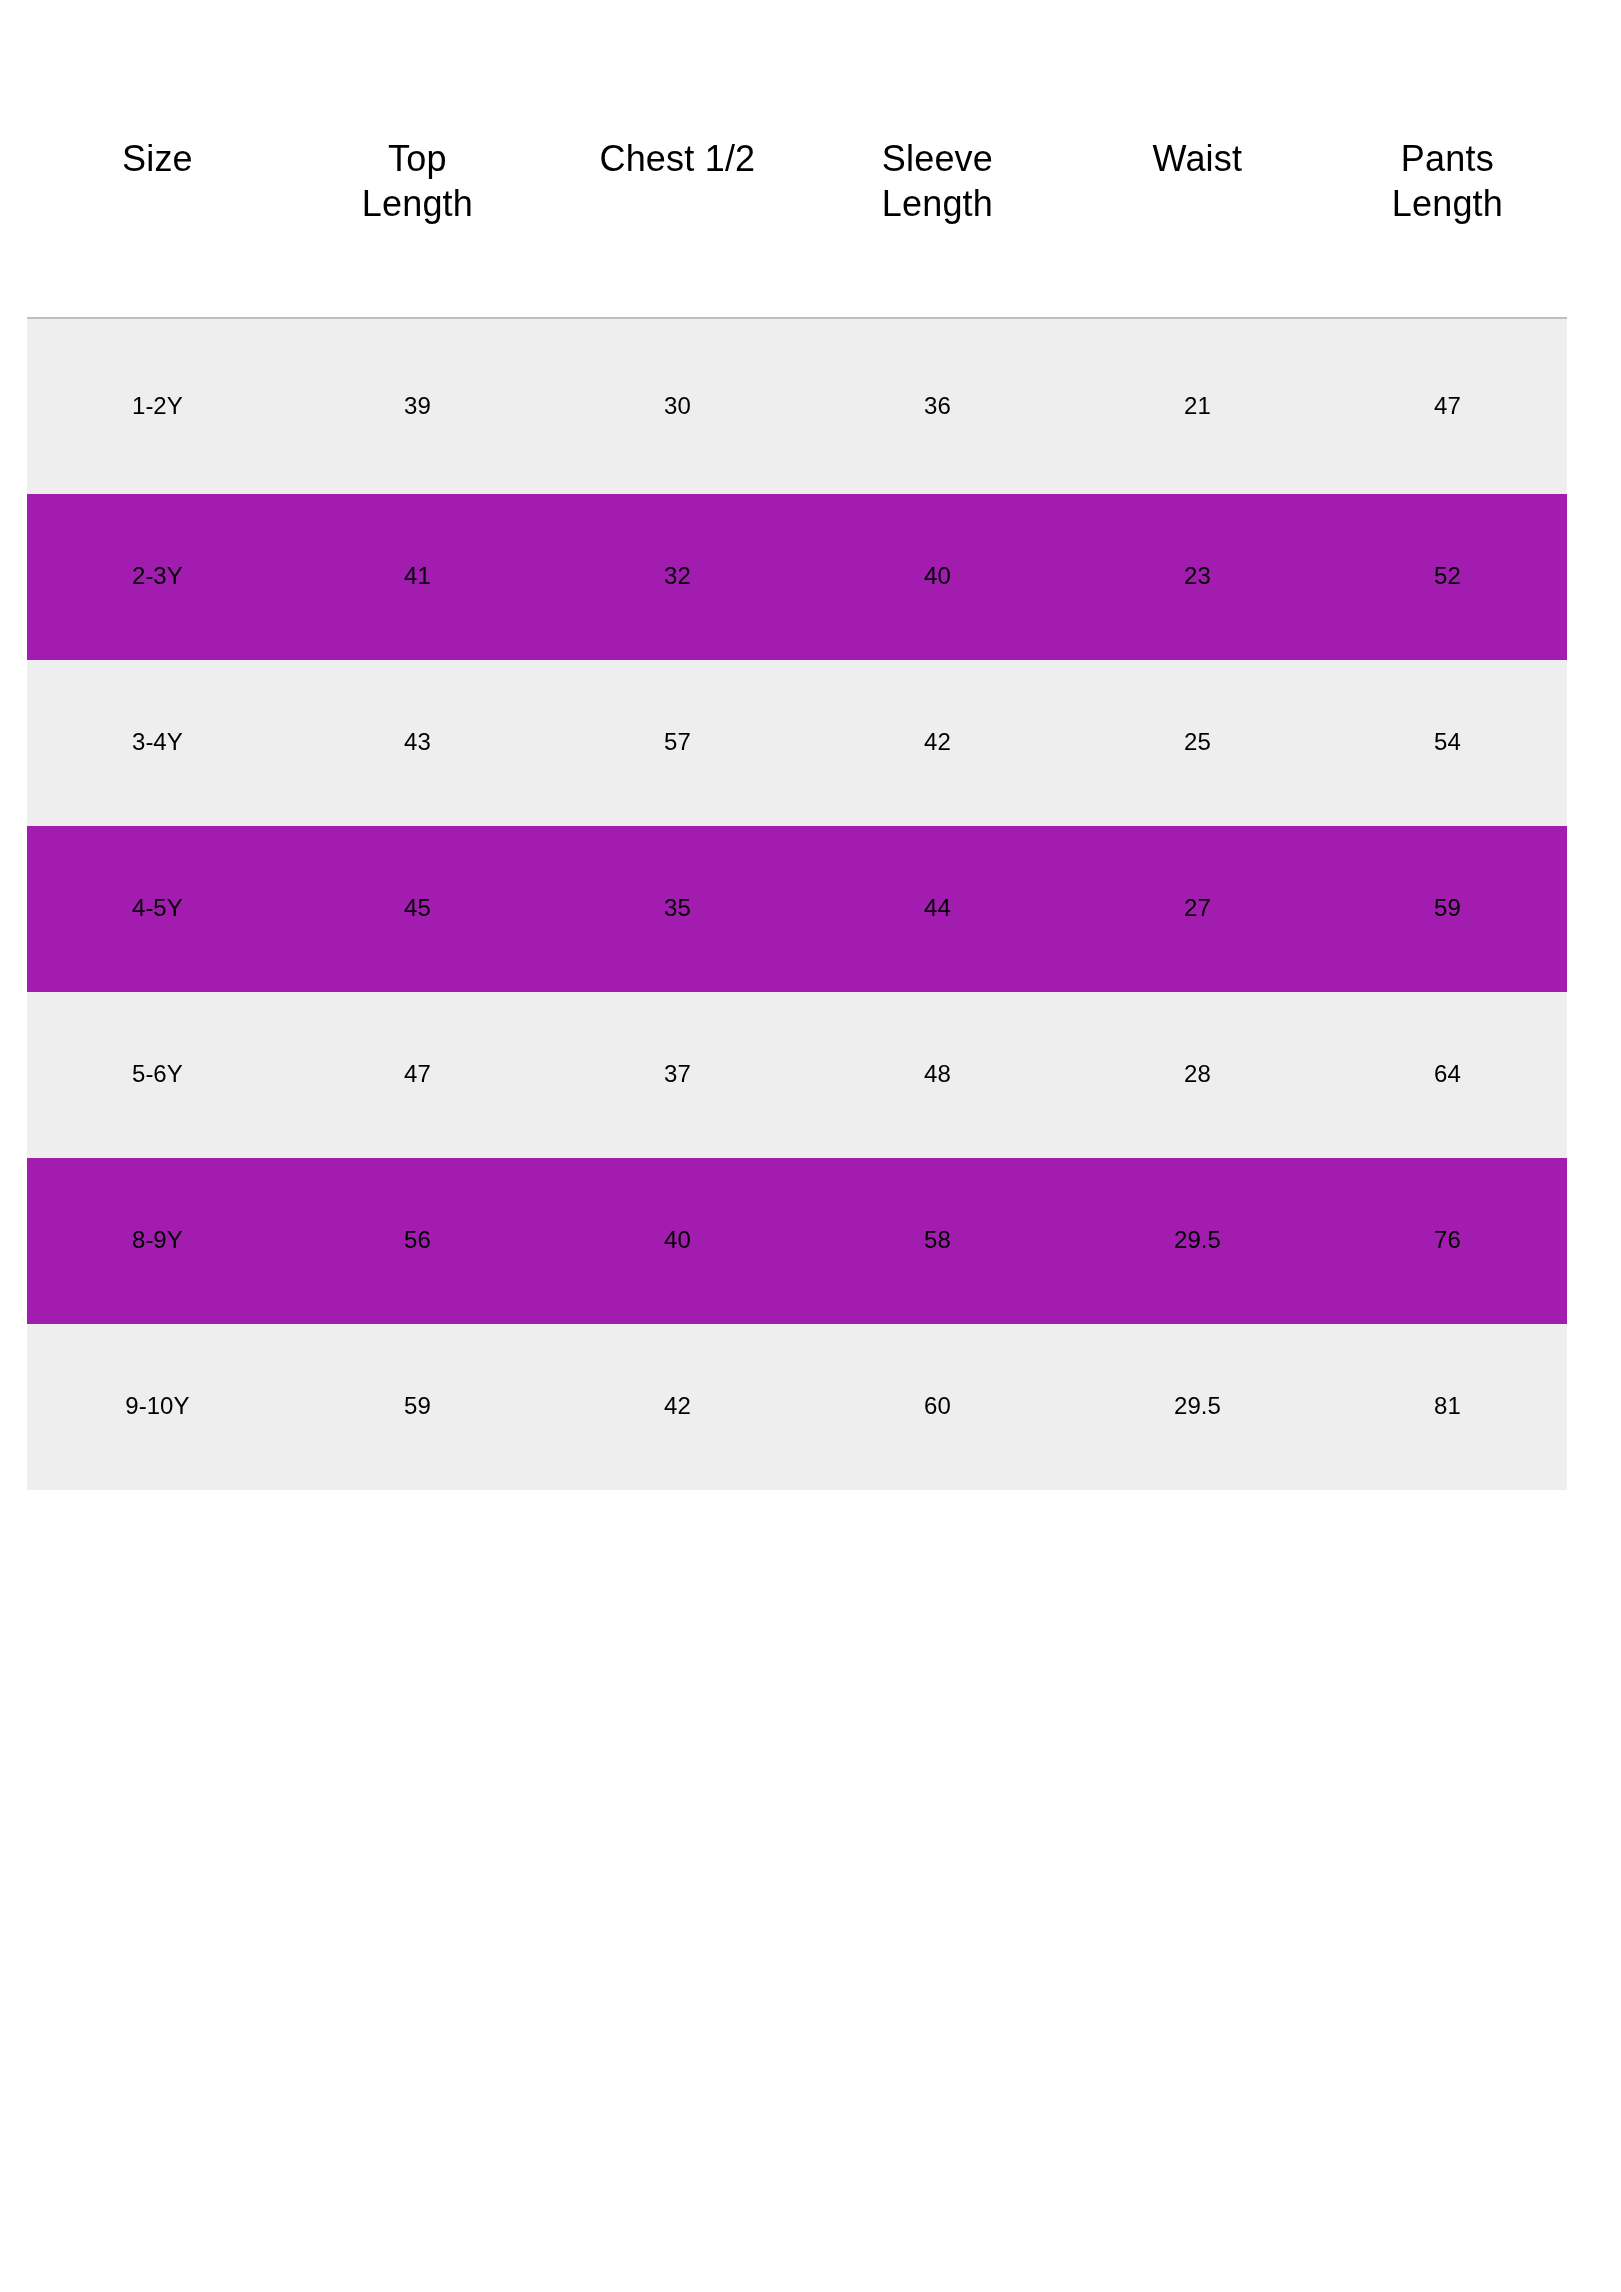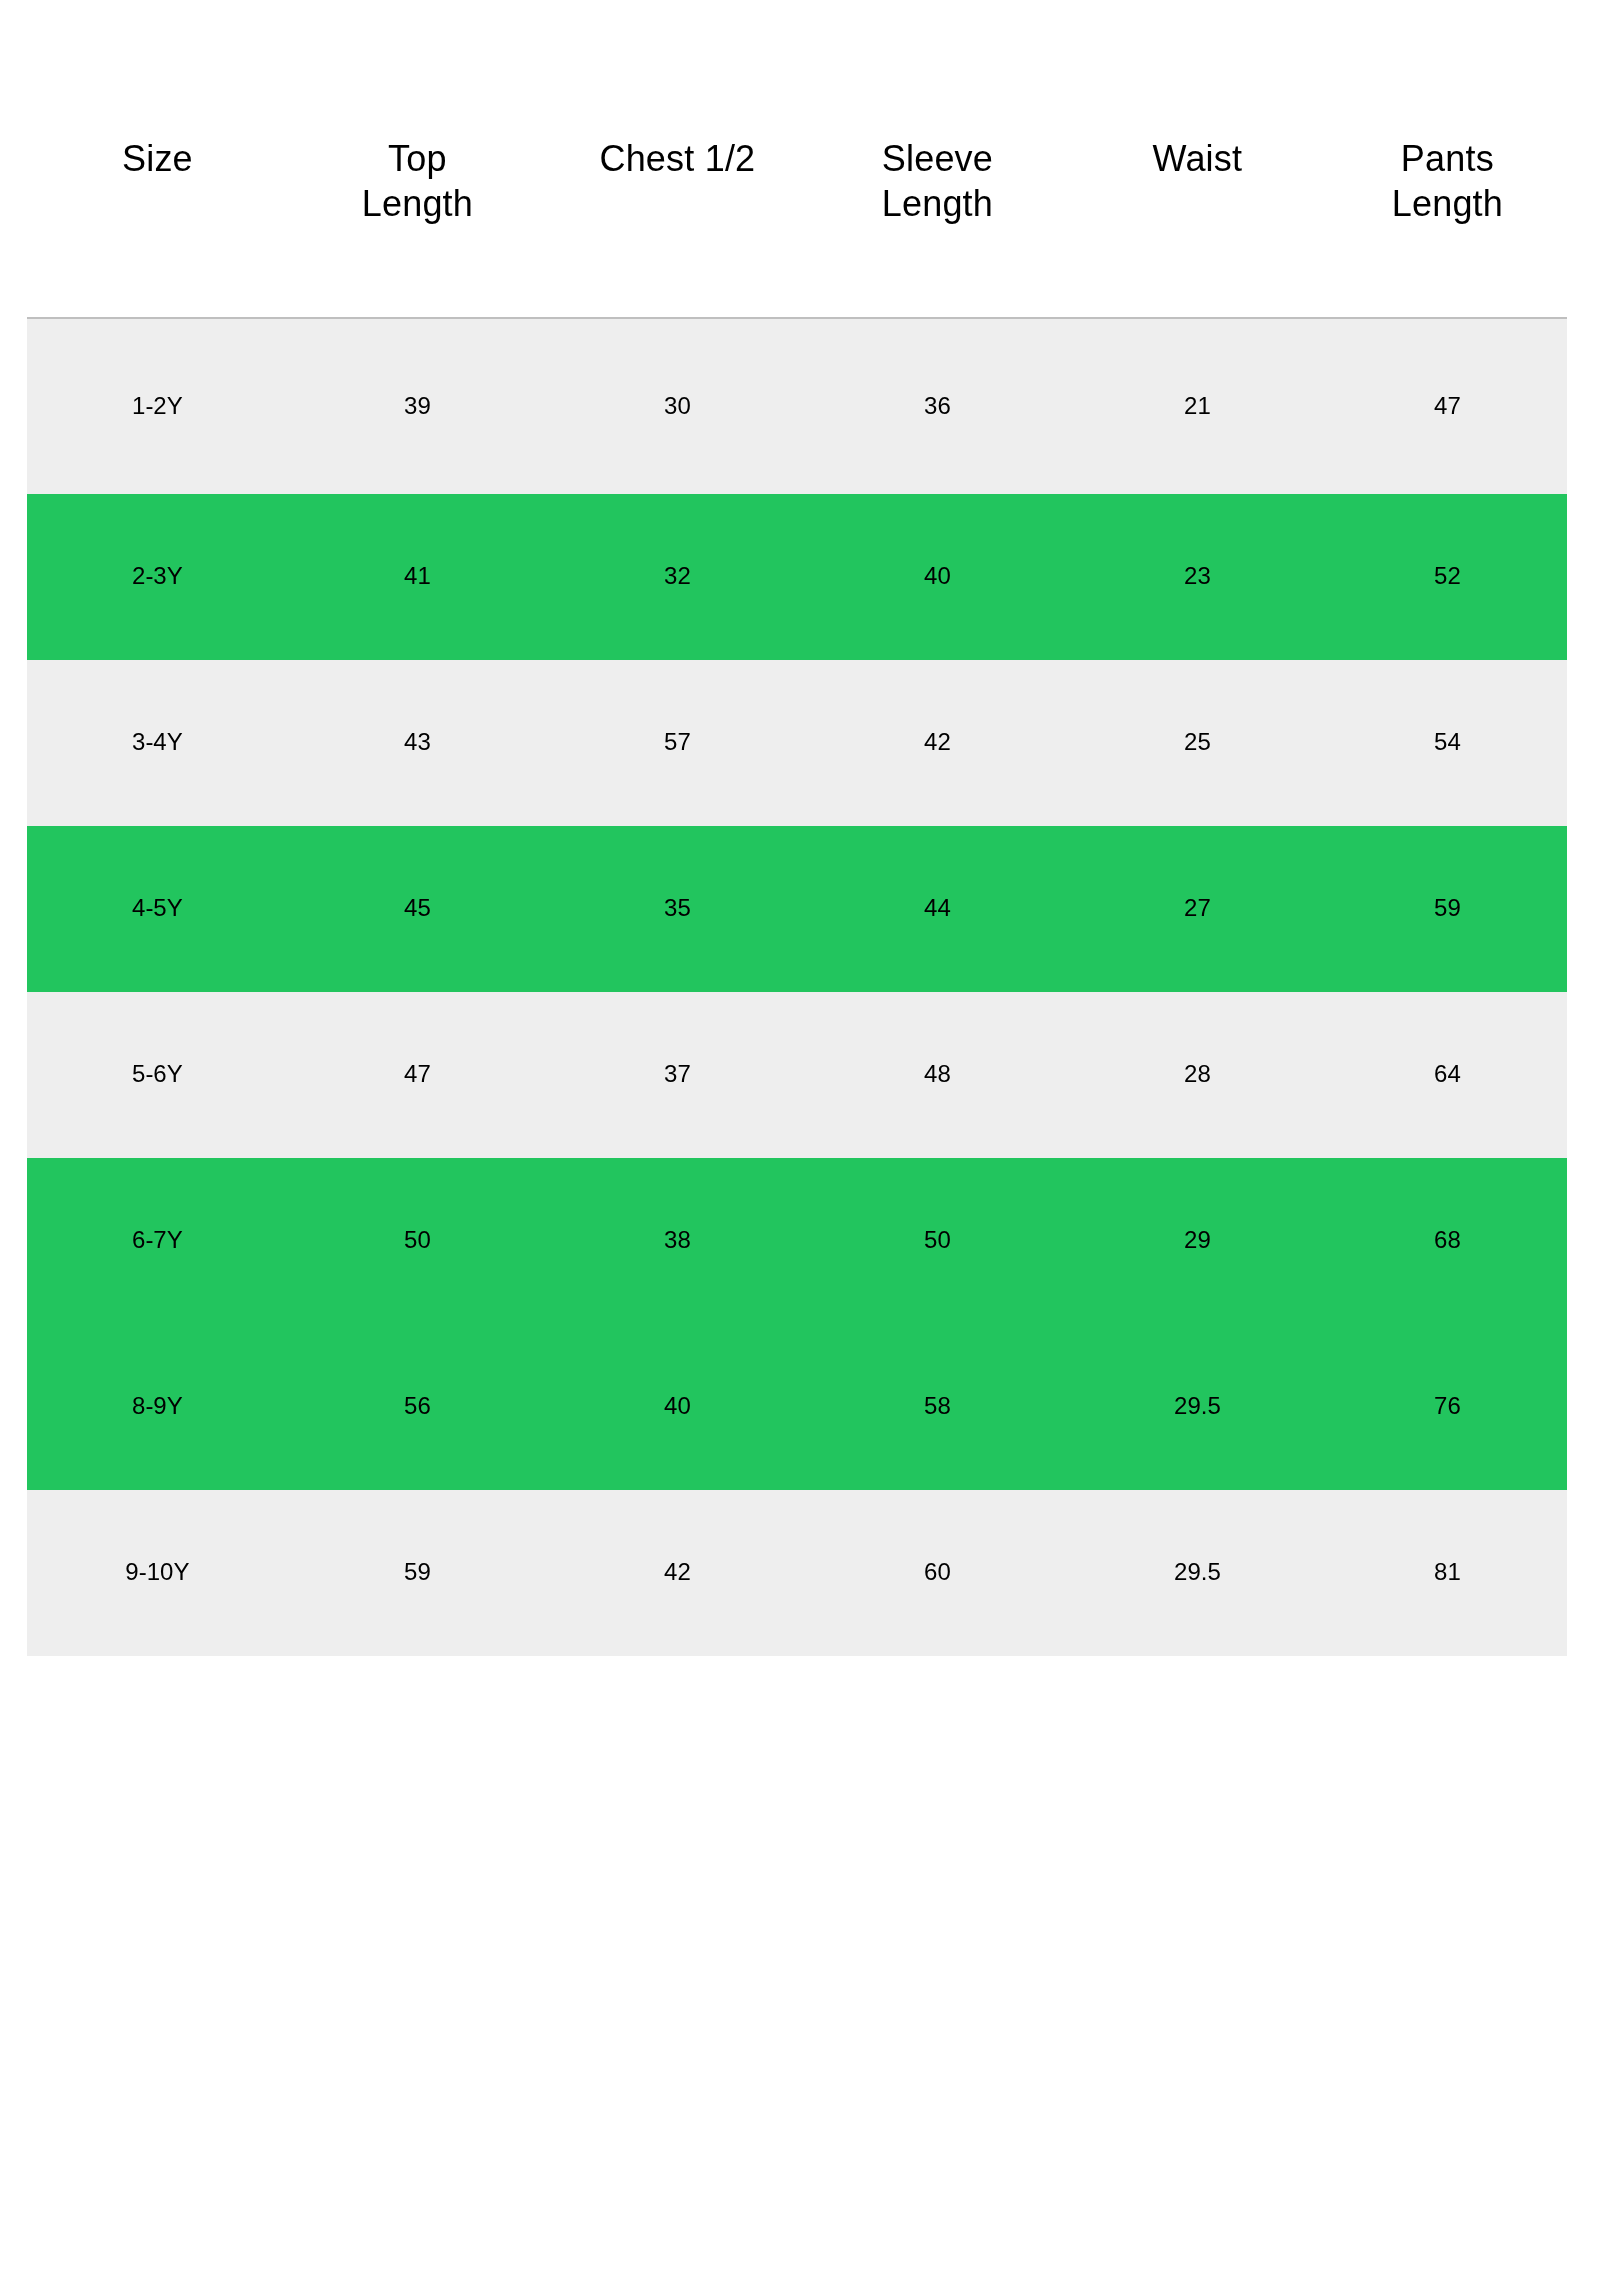--- a/index.html
+++ b/index.html
@@ -65,21 +65,21 @@
     font-weight: 400;
     color: #000000;
     padding: 0 3.9px;
     line-height: 1.2;
     border: none;
   }
   tbody tr.shaded td {
     background: #eeeeee;
   }
   tbody tr.plain td {
-    background: #22c55e;
+    background: #a21caf;
   }
 
   
   tbody tr:first-child td {
     height: 175px;
   }
 </style>
 </head>
 <body>
 
@@ -156,28 +156,20 @@
         </tr>
         <tr class="shaded">
           <td>5-6Y</td>
           <td>47</td>
           <td>37</td>
           <td>48</td>
           <td>28</td>
           <td>64</td>
         </tr>
         <tr class="plain">
-          <td>6-7Y</td>
-          <td>50</td>
-          <td>38</td>
-          <td>50</td>
-          <td>29</td>
-          <td>68</td>
-        </tr>
-        <tr class="plain">
           <td>8-9Y</td>
           <td>56</td>
           <td>40</td>
           <td>58</td>
           <td>29.5</td>
           <td>76</td>
         </tr>
         <tr class="shaded">
           <td>9-10Y</td>
           <td>59</td>

